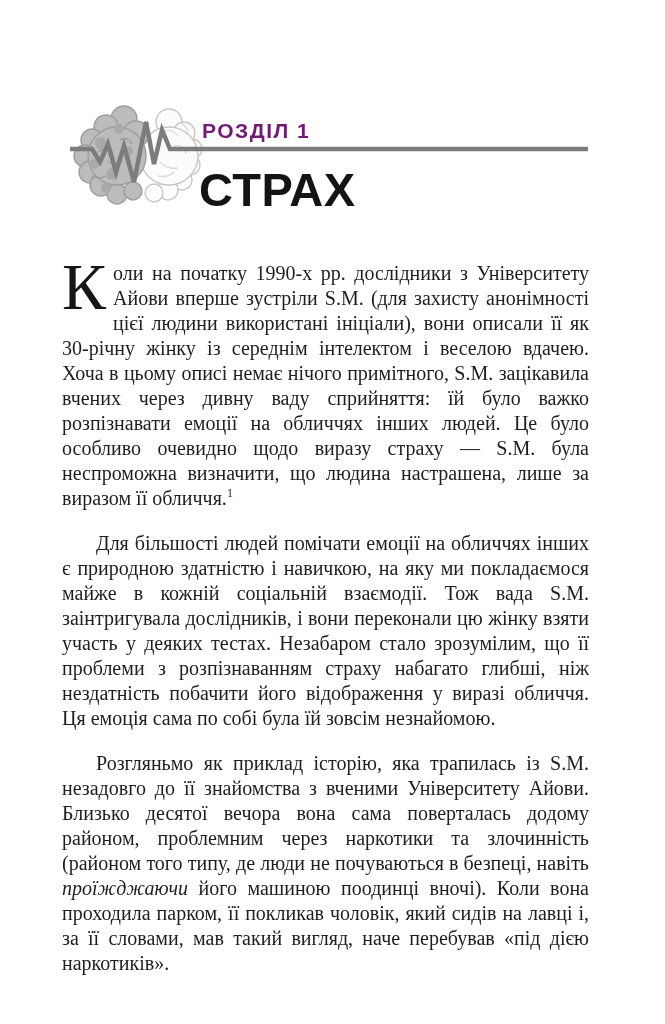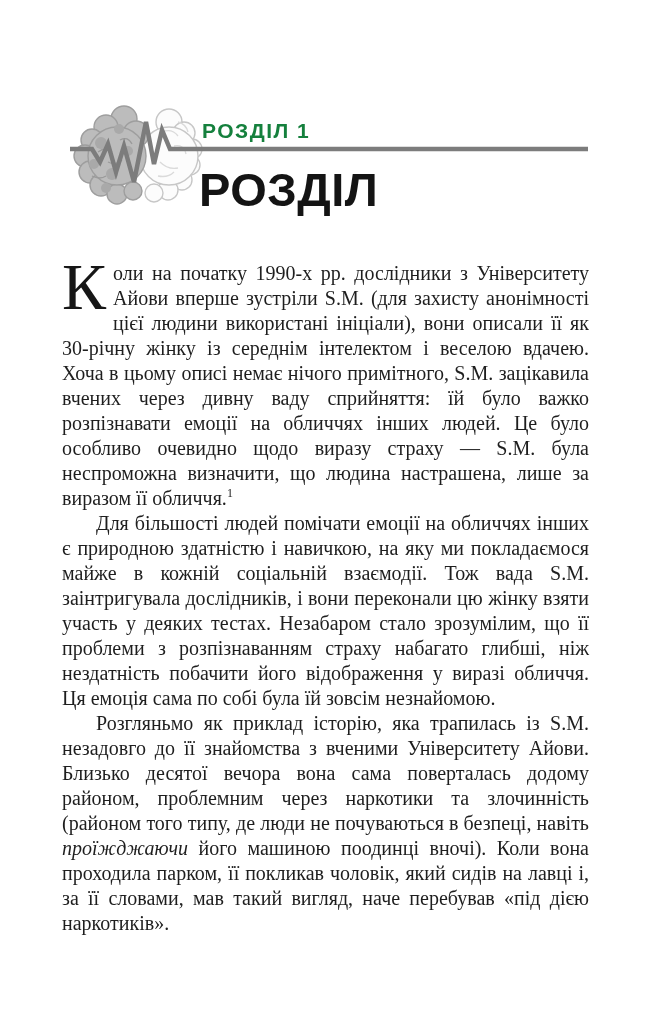--- a/index.html
+++ b/index.html
@@ -7,36 +7,36 @@
     position:relative; width:665px; height:1024px; margin:0 auto;
     background:#ffffff; overflow:hidden;
     font-family:"Liberation Serif", serif;
   }
   
   .brain-rule { position:absolute; left:70px; top:102px; pointer-events:none; }
   .kicker {
     position:absolute; left:202px; top:119px;
     font-family:"Liberation Sans", sans-serif;
     font-size:21px; font-weight:700; letter-spacing:1.5px;
-    color:#15803d; white-space:nowrap;
+    color:#701a75; white-space:nowrap;
   }
   .chapter-title {
     position:absolute; left:199px; top:166px;
     font-family:"Liberation Sans", sans-serif;
     font-size:47px; font-weight:700; letter-spacing:0.5px;
     color:#141414; line-height:1; white-space:nowrap;
   }
   
   .body-text {
     position:absolute; left:62px; top:261px; width:527px;
     font-size:20px; line-height:25px; color:#1e1e1e;
     text-align:justify;
   }
   .body-text p { margin:0; padding:0; }
-  .body-text p.indent { text-indent:34px; }
+  .body-text p.indent { text-indent:34px;margin-top:20px; }
   .dropcap {
     float:left;
     font-size:66px; line-height:50px; height:50px;
     padding-right:7px; padding-top:1px;
     color:#161616;
   }
   .body-text sup {
     font-size:12px; line-height:0; vertical-align:super;
   }
   .body-text em { }
@@ -84,21 +84,21 @@
     </g>
     <g stroke="#9a9a9a" fill="none" stroke-width="1.3">
       <path d="M28,50 q8,-6 14,0 M38,60 q8,4 14,-2 M50,38 q8,-4 12,4 M22,74 q8,4 14,0"></path>
     </g>
 
     <path d="M0,47 H22 L30,60 L38,42 L46,70 L54,44 L64,80 L76,20 L84,62 L92,28 L100,47 H518" fill="none" stroke="#7c7c7c" stroke-width="4.5"></path>
   </svg>
 
   <div class="kicker">РОЗДІЛ 1</div>
 
-  <h1 class="chapter-title" style="margin:0">РОЗДІЛ</h1>
+  <h1 class="chapter-title" style="margin:0">СТРАХ</h1>
 
   <div class="body-text">
       <p><span class="dropcap">К</span><span>оли на початку 1990-х рр. дослідники з Університету Айови вперше зустріли S.M. (для захисту анонімності цієї людини використані ініціали), вони описали її як 30-річну жінку із середнім інтелектом і веселою вдачею. Хоча в цьому описі немає нічого примітного, S.M. зацікавила вчених через дивну ваду сприйняття: їй було важко розпізнавати емоції на обличчях інших людей. Це було особливо очевидно щодо виразу страху — S.M. була неспроможна визначити, що людина настрашена, лише за виразом її обличчя.</span><sup>1</sup></p>
       <p class="indent"><span>Для більшості людей помічати емоції на обличчях інших є природною здатністю і навичкою, на яку ми покладаємося майже в кожній соціальній взаємодії. Тож вада S.M. заінтригувала дослідників, і вони переконали цю жінку взяти участь у деяких тестах. Незабаром стало зрозумілим, що її проблеми з розпізнаванням страху набагато глибші, ніж нездатність побачити його відображення у виразі обличчя. Ця емоція сама по собі була їй зовсім незнайомою.</span></p>
       <p class="indent"><span>Розгляньмо як приклад історію, яка трапилась із S.M. незадовго до її знайомства з вченими Університету Айови. Близько десятої вечора вона сама поверталась додому районом, проблемним через наркотики та злочинність (районом того типу, де люди не почуваються в безпеці, навіть </span><em>проїжджаючи</em><span> його машиною поодинці вночі). Коли вона проходила парком, її покликав чоловік, який сидів на лавці і, за її словами, мав такий вигляд, наче перебував «під дією наркотиків».</span></p>
     </div>
 
 </div>
 
 </body></html>

